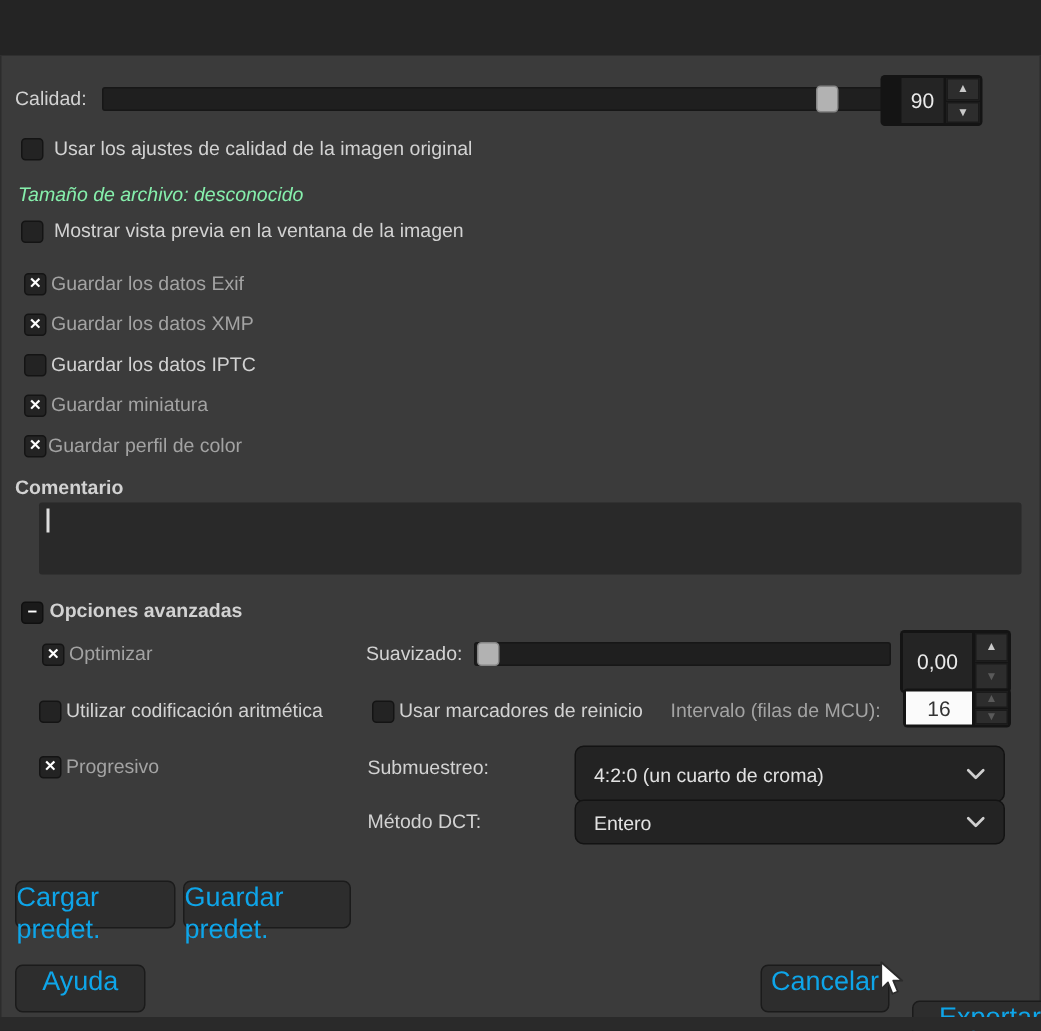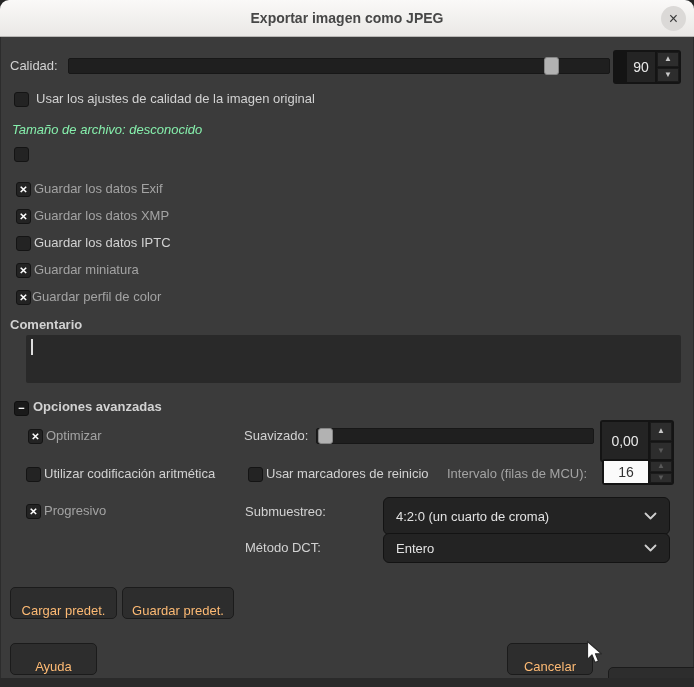--- a/index.html
+++ b/index.html
@@ -45,43 +45,37 @@
   .dd .chev{margin-left:auto;display:flex;align-items:center;}
   
   .ta{position:absolute;background:#292929;border-radius:2px;}
   .caret{position:absolute;width:2px;height:16px;background:#dddddd;}
   
   .exp{position:absolute;width:13px;height:13px;background:#1a1a1a;border:1px solid #101010;
        border-radius:3px;color:#ffffff;display:flex;align-items:center;justify-content:center;
        font-size:11px;font-weight:bold;line-height:1;}
   
   .btn{position:absolute;background:#2d2d2d;border:1px solid #1b1b1b;border-radius:5px;
-       color:#fdba74;font-size:13px;display:flex;align-items:flex-end;justify-content:center;
+       color:#0ea5e9;font-size:18px;display:flex;align-items:flex-start;justify-content:center;
        box-sizing:border-box;}
   .cursor{position:absolute;pointer-events:none;}
 </style>
 </head>
 <body>
 
 <div class="win">
 
-  <div class="titlebar">
-    <div class="title">Exportar imagen como JPEG</div>
-    <div class="closebtn">
-      <span>×</span>
-    </div>
-  </div>
 
   <div class="dlgbody"></div>
 
   <div class="lbl" style="left:10px;top:59px;">Calidad:</div>
   <div class="slider" style="left:68px;top:58px;width:540px;height:14px;">
     <div class="handle" style="left:475px;top:-2px;width:13px;height:16px;"></div>
   </div>
-  <div class="spin" style="left:613px;top:50px;width:68px;height:34px;padding-left:14px;">
+  <div class="spin" style="left:587px;top:50px;width:68px;height:34px;padding-left:14px;">
     <div class="val">90</div>
     <div class="arrows">
       <div class="sbtn">
           <span>▲</span>
         </div>
       <div class="sbtn">
           <span>▼</span>
         </div>
     </div>
   </div>
@@ -89,20 +83,21 @@
   <div class="cb" style="left:14px;top:92px;">
     <span class="mark"></span>
   </div>
   <div class="lbl" style="left:36px;top:92px;">Usar los ajustes de calidad de la imagen original</div>
 
   <div class="lbl note" style="left:12px;top:123px;">Tamaño de archivo: desconocido</div>
 
   <div class="cb" style="left:14px;top:147px;">
     <span class="mark"></span>
   </div>
+  <div class="lbl" style="left:36px;top:147px;">Mostrar vista previa en la ventana de la imagen</div>
 
   <div class="cb" style="left:16px;top:182px;">
     <span class="mark">✕</span>
   </div>
   <div class="lbl dim" style="left:34px;top:182px;">Guardar los datos Exif</div>
 
   <div class="cb" style="left:16px;top:209px;">
     <span class="mark">✕</span>
   </div>
   <div class="lbl dim" style="left:34px;top:209px;">Guardar los datos XMP</div>

